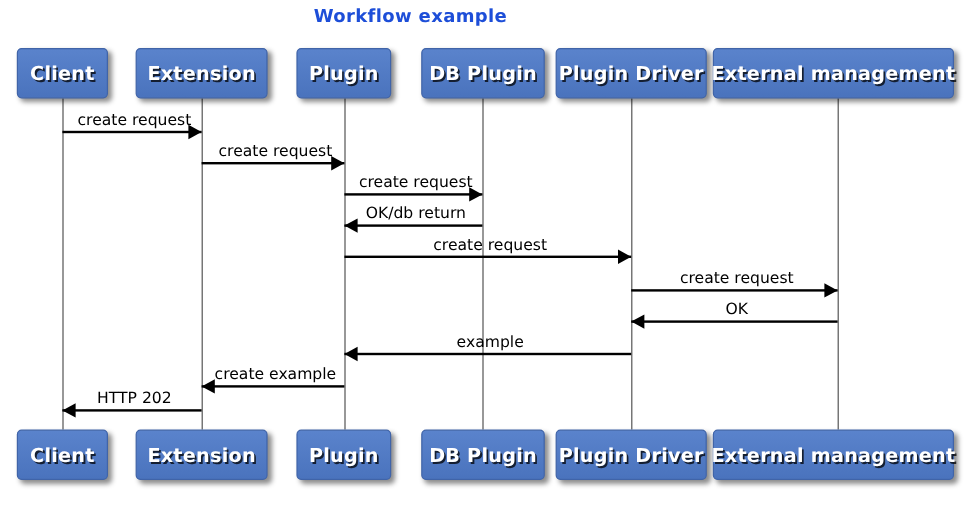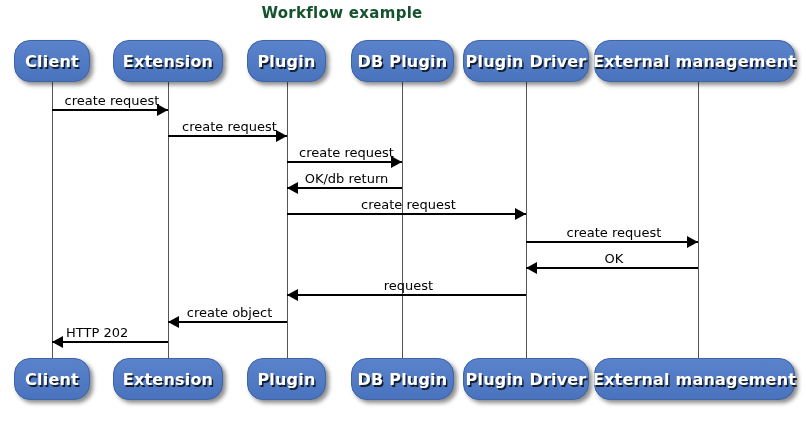--- a/index.html
+++ b/index.html
@@ -18,41 +18,41 @@
 
   
   #diagram-title {
     position: absolute;
     left: 0;
     top: 4px;
     width: 684px;
     text-align: center;
     font-size: 15px;
     font-weight: bold;
-    color: #14532d;
+    color: #1d4ed8;
     letter-spacing: 0.3px;
   }
 
   
   #watermark {
     position: absolute;
     right: 10px;
     bottom: 5px;
     font-size: 13px;
     color: #000000;
     font-family: "DejaVu Sans", sans-serif;
   }
 
   
   .actor-box {
     position: absolute;
     background: #4f79c4;
     background-image: linear-gradient(to bottom, #5a83cc 0%, #4a73bd 100%);
     border: 1px solid #4064a8;
-    border-radius: 16px;
+    border-radius: 4px;
     box-shadow: 3px 3px 4px rgba(0,0,0,0.45);
     display: flex;
     align-items: center;
     justify-content: center;
     box-sizing: border-box;
   }
   .actor-label {
     color: #ffffff;
     font-size: 16px;
     font-weight: bold;
@@ -129,27 +129,27 @@
       <div class="msg-head right" style="top: 208px; left: 515px;"></div>
       <div class="msg-label" style="top: 197px; left: 287px; width: 239px; text-align: center; background: transparent;">create request</div>
       <div class="msg-line" style="left: 526px; top: 241px; width: 172px;"></div>
       <div class="msg-head right" style="top: 236px; left: 687px;"></div>
       <div class="msg-label" style="top: 225px; left: 526px; width: 172px; text-align: center; background: transparent;">create request</div>
       <div class="msg-line" style="left: 526px; top: 267px; width: 172px;"></div>
       <div class="msg-head left" style="top: 262px; left: 526px;"></div>
       <div class="msg-label" style="top: 251px; left: 526px; width: 172px; text-align: center; background: transparent;">OK</div>
       <div class="msg-line" style="left: 287px; top: 294px; width: 239px;"></div>
       <div class="msg-head left" style="top: 289px; left: 287px;"></div>
-      <div class="msg-label" style="top: 278px; left: 287px; width: 239px; text-align: center; background: transparent;">request</div>
+      <div class="msg-label" style="top: 278px; left: 287px; width: 239px; text-align: center; background: transparent;">example</div>
       <div class="msg-line" style="left: 168px; top: 321px; width: 119px;"></div>
       <div class="msg-head left" style="top: 316px; left: 168px;"></div>
-      <div class="msg-label" style="top: 305px; left: 168px; width: 119px; text-align: center; background: transparent;">create object</div>
+      <div class="msg-label" style="top: 305px; left: 168px; width: 119px; text-align: center; background: transparent;">create example</div>
       <div class="msg-line" style="left: 52px; top: 341px; width: 116px;"></div>
       <div class="msg-head left" style="top: 336px; left: 52px;"></div>
-      <div class="msg-label" style="top: 325px; left: 52px; width: 116px; background: transparent; padding-left: 14px;">HTTP 202</div>
+      <div class="msg-label" style="top: 325px; left: 40px; width: 116px; text-align: center; background: transparent; padding-left: 14px;">HTTP 202</div>
     </div>
   <div id="actors-top">
       <div class="actor-box" style="left: 14px; top: 40px; width: 76px; height: 42px;">
         <span class="actor-label">Client</span>
       </div>
       <div class="actor-box" style="left: 113px; top: 40px; width: 110px; height: 42px;">
         <span class="actor-label">Extension</span>
       </div>
       <div class="actor-box" style="left: 247px; top: 40px; width: 79px; height: 42px;">
         <span class="actor-label">Plugin</span>

